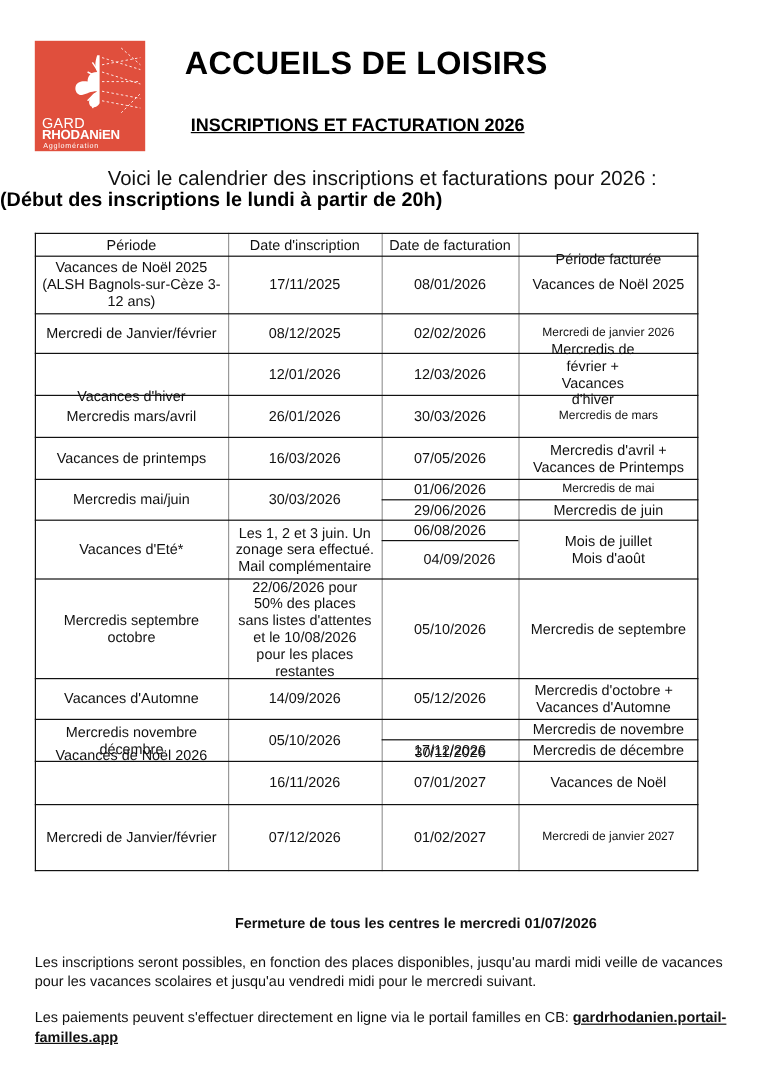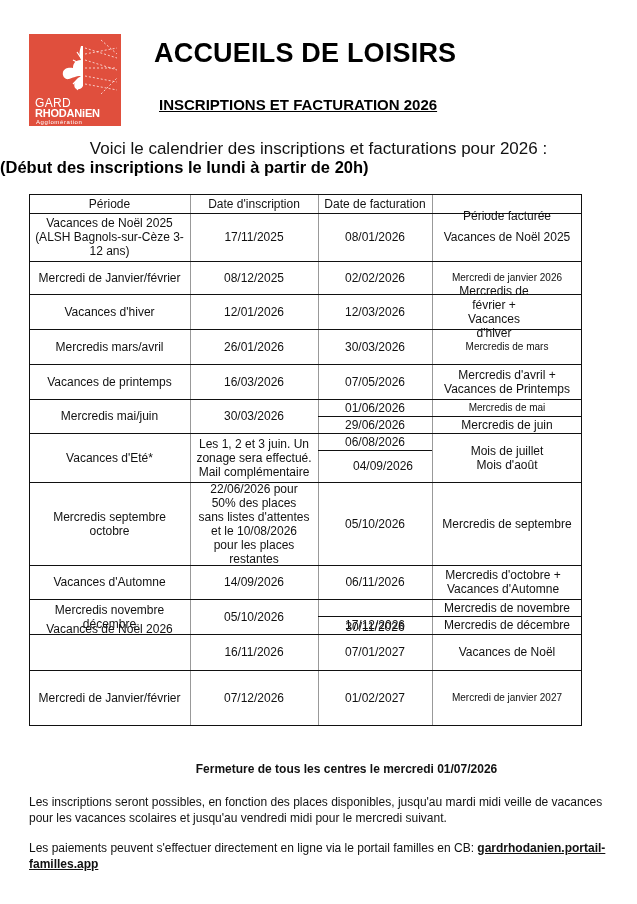--- a/index.html
+++ b/index.html
@@ -95,21 +95,21 @@
   <div class="cell" style="left:0;top:19px;width:161px;height:48px;">Vacances de Noël 2025 (ALSH Bagnols-sur-Cèze 3-12 ans)</div>
   <div class="cell" style="left:161px;top:19px;width:128px;height:48px;">17/11/2025</div>
   <div class="cell" style="left:289px;top:19px;width:114px;height:48px;">08/01/2026</div>
   <div class="cell" style="left:403px;top:19px;width:150px;height:48px;">Vacances de Noël 2025</div>
 
   <div class="cell" style="left:0;top:67px;width:161px;height:33px;">Mercredi de Janvier/février</div>
   <div class="cell" style="left:161px;top:67px;width:128px;height:33px;">08/12/2025</div>
   <div class="cell" style="left:289px;top:67px;width:114px;height:33px;">02/02/2026</div>
   <div class="cell small" style="left:403px;top:67px;width:150px;height:33px;">Mercredi de janvier 2026</div>
 
-  <div class="cell" style="left:0;top:100px;width:161px;height:35px;">Vacances d'hiver</div>
+  <div class="cell" style="left:0;top:118px;width:161px;height:35px;">Vacances d'hiver</div>
   <div class="cell" style="left:161px;top:100px;width:128px;height:35px;">12/01/2026</div>
   <div class="cell" style="left:289px;top:100px;width:114px;height:35px;">12/03/2026</div>
   <div class="cell" style="left:403px;top:100px;width:124px;height:35px;padding:0 18px;">Mercredis de février + Vacances d'hiver</div>
 
   <div class="cell" style="left:0;top:135px;width:161px;height:35px;">Mercredis mars/avril</div>
   <div class="cell" style="left:161px;top:135px;width:128px;height:35px;">26/01/2026</div>
   <div class="cell" style="left:289px;top:135px;width:114px;height:35px;">30/03/2026</div>
   <div class="cell small" style="left:403px;top:135px;width:150px;height:35px;">Mercredis de mars</div>
 
   <div class="cell" style="left:0;top:170px;width:161px;height:35px;">Vacances de printemps</div>
@@ -130,21 +130,21 @@
   <div class="cell" style="left:289px;top:256px;width:114px;height:32px;padding-left:19px;">04/09/2026</div>
   <div class="cell" style="left:403px;top:239px;width:150px;height:49px;padding:0 38px;">Mois de juillet Mois d'août</div>
 
   <div class="cell" style="left:0;top:288px;width:161px;height:83px;padding:0 14px;">Mercredis septembre octobre</div>
   <div class="cell" style="left:161px;top:288px;width:128px;height:83px;padding:0 8px;">22/06/2026 pour 50% des places sans listes d'attentes et le 10/08/2026 pour les places restantes</div>
   <div class="cell" style="left:289px;top:288px;width:114px;height:83px;">05/10/2026</div>
   <div class="cell" style="left:403px;top:288px;width:150px;height:83px;">Mercredis de septembre</div>
 
   <div class="cell" style="left:0;top:371px;width:161px;height:34px;">Vacances d'Automne</div>
   <div class="cell" style="left:161px;top:371px;width:128px;height:34px;">14/09/2026</div>
-  <div class="cell" style="left:289px;top:371px;width:114px;height:34px;">06/11/2026</div>
+  <div class="cell" style="left:289px;top:371px;width:114px;height:34px;">05/12/2026</div>
   <div class="cell" style="left:403px;top:371px;width:142px;height:34px;padding:0 12px;">Mercredis d'octobre + Vacances d'Automne</div>
 
   <div class="cell" style="left:0;top:405px;width:161px;height:35px;padding:0 18px;">Mercredis novembre décembre</div>
   <div class="cell" style="left:161px;top:405px;width:128px;height:35px;">05/10/2026</div>
   <div class="cell" style="left:289px;top:424px;width:114px;height:17px;">30/11/2026</div>
   <div class="cell" style="left:289px;top:422px;width:114px;height:18px;">17/12/2026</div>
   <div class="cell" style="left:403px;top:405px;width:150px;height:17px;">Mercredis de novembre</div>
   <div class="cell" style="left:403px;top:422px;width:150px;height:18px;">Mercredis de décembre</div>
 
   <div class="cell" style="left:0;top:417px;width:161px;height:36px;">Vacances de Noël 2026</div>

